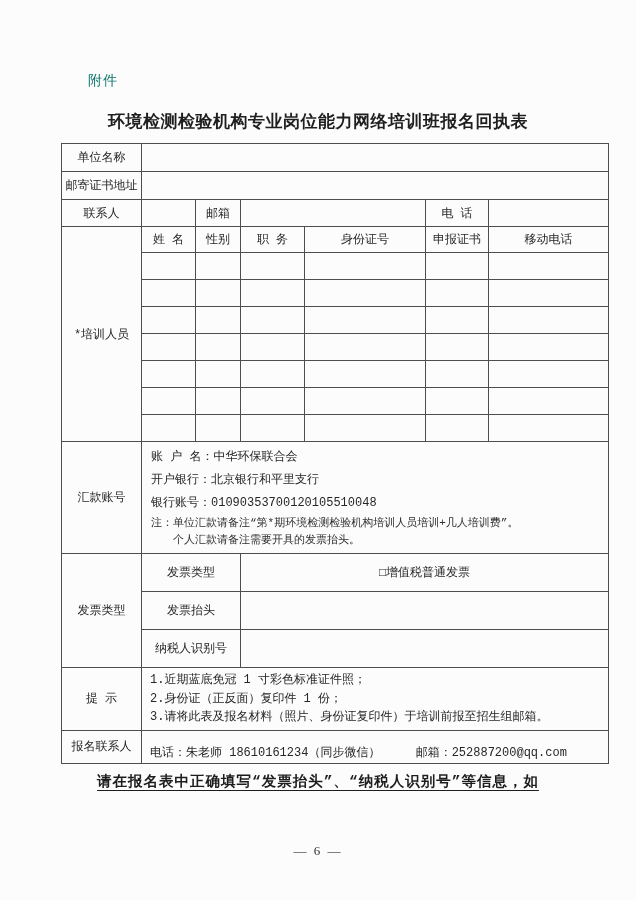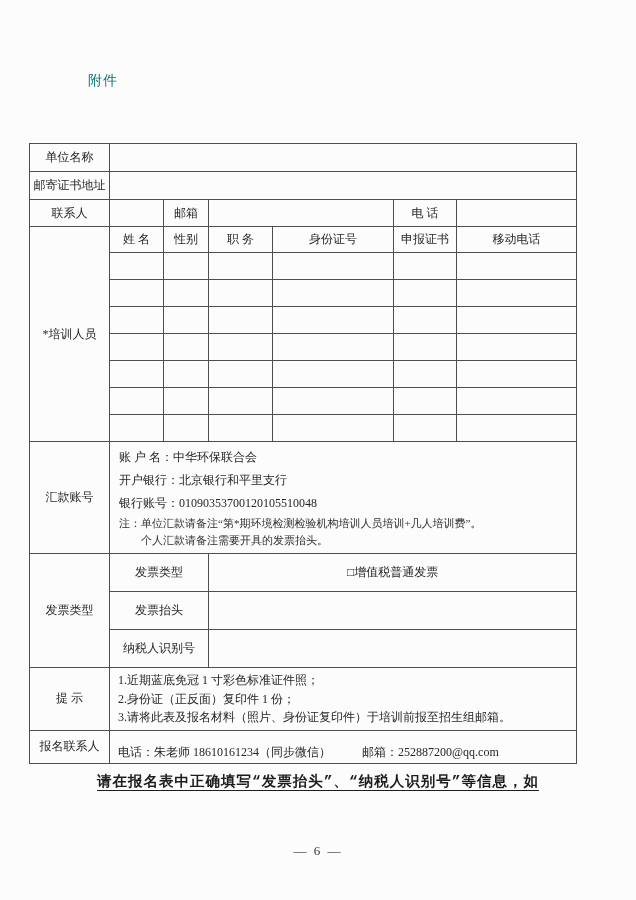--- a/index.html
+++ b/index.html
@@ -16,22 +16,22 @@
     position: absolute; left: 88px; top: 72px;
     font-size: 14px; letter-spacing: 1px; color: #0f766e; text-align: right;
   }
   .doc-title {
     position: absolute; left: 0; top: 110px; width: 636px;
     text-align: center; font-size: 17px; font-weight: bold;
     letter-spacing: 0.5px; color: #1f1f1f;
   }
 
   table.form-table {
-    position: absolute; left: 29px; top: 143px;
-    width: 547px; border-collapse: collapse; table-layout: fixed;
+    position: absolute; left: 61px; top: 143px;
+    width: 547px; border-collapse: collapse; table-layout: fixed; font-family: Liberation Mono, monospace;
   }
   .form-table td {
     border: 1px solid #4e4e4e;
     font-size: 12px; color: #262626;
     vertical-align: middle;
     padding: 0 2px;
     overflow: hidden;
   }
   .lbl { text-align: center; }
   .inner-lbl { text-align: center; }
@@ -65,20 +65,21 @@
     letter-spacing: 2px;
   }
 </style>
 </head>
 <body>
 
 <div class="page">
 
   <div class="attachment">附件</div>
 
+  <div class="doc-title">环境检测检验机构专业岗位能力网络培训班报名回执表</div>
 
   <table class="form-table">
     <colgroup>
       <col style="width:80px">
         <col style="width:54px">
         <col style="width:45px">
       <col style="width:64px">
         <col style="width:121px">
         <col style="width:63px">
       <col style="width:120px">

